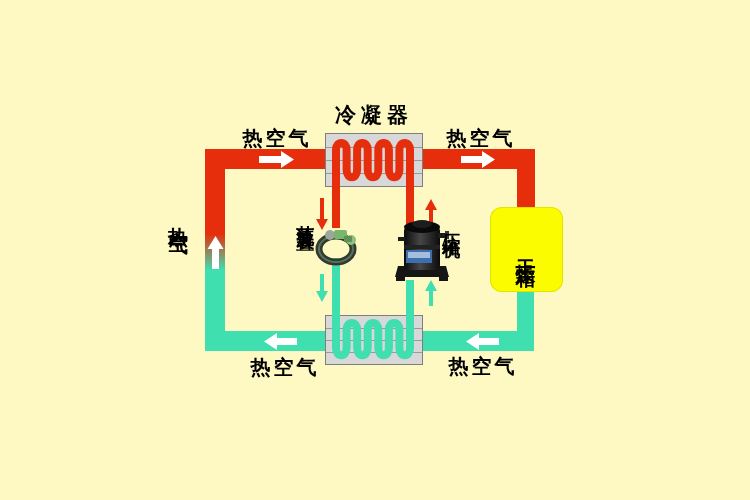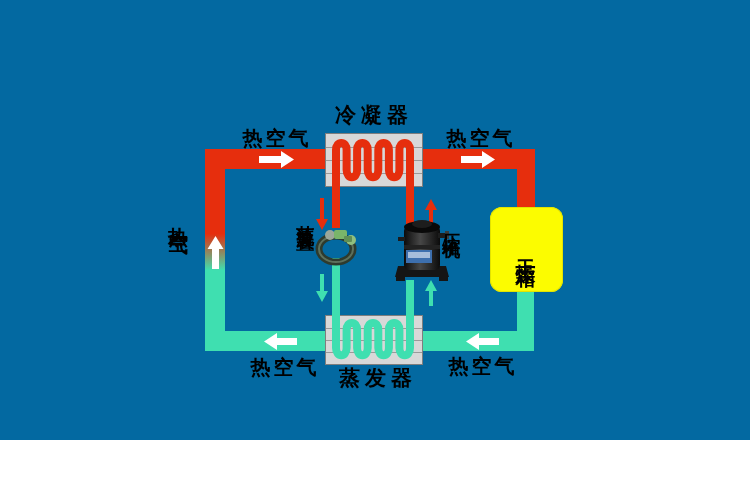--- a/index.html
+++ b/index.html
@@ -1,17 +1,17 @@
 <!DOCTYPE html>
 <html><head>
 <meta charset="utf-8">
 <style>
   html,body{margin:0;padding:0;background:#ffffff;}
   #canvas{
-    position:relative;width:750px;height:440px;background:#0369a1;
+    position:relative;width:750px;height:500px;background:#fef9c3;
     font-family:"Liberation Sans","DejaVu Sans",sans-serif;
     overflow:hidden;
   }
   .layer{position:absolute;left:0;top:0;width:750px;height:500px;}
   
   .hx-box{
     position:absolute;background:#d8d8d8;border:1px solid #7e7e7e;
     box-sizing:border-box;z-index:2;
   }
   .hx-line{position:absolute;left:0;width:100%;height:1px;background:#9a9a9a;}
@@ -155,21 +155,20 @@
     </g>
 
     <polygon points="259,156 281,156 281,151 294,159.5 281,168 281,163 259,163" fill="#ffffff"></polygon>
     <polygon points="461,156 482,156 482,151 495,159.5 482,168 482,163 461,163" fill="#ffffff"></polygon>
     <polygon points="297,338 277,338 277,333 264,341.5 277,350 277,345 297,345" fill="#ffffff"></polygon>
     <polygon points="499,338 479,338 479,333 466,341.5 479,350 479,345 499,345" fill="#ffffff"></polygon>
     <polygon points="212,269 212,249 207.5,249 215.5,236 223.5,249 219,249 219,269" fill="#ffffff"></polygon>
   </svg>
 
   <div class="lbl h-lbl" id="condenser-label">冷凝器</div>
-  <div class="lbl h-lbl" id="evaporator-label">蒸发器</div>
 
   <div class="lbl h-lbl" id="hot-air-top-left">热空气</div>
   <div class="lbl h-lbl" id="hot-air-top-right">热空气</div>
   <div class="lbl h-lbl" id="hot-air-bottom-left">热空气</div>
   <div class="lbl h-lbl" id="hot-air-bottom-right">热空气</div>
   <div class="lbl v-lbl" id="hot-air-left">热空气</div>
 
   <div class="lbl v-lbl" id="throttle-label">节流装置</div>
   <div class="lbl v-lbl" id="compressor-label">压缩机</div>
 

